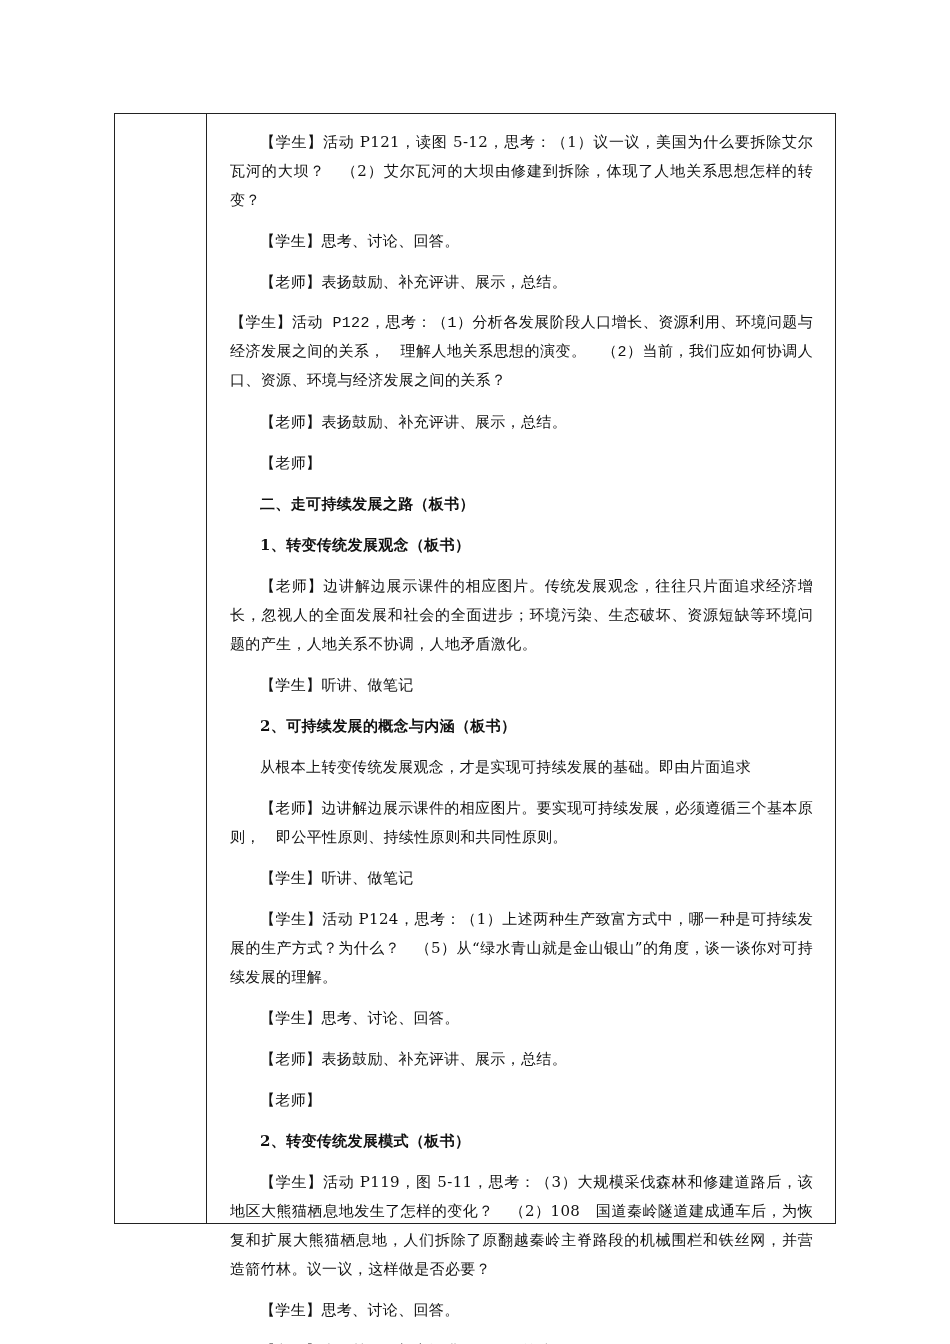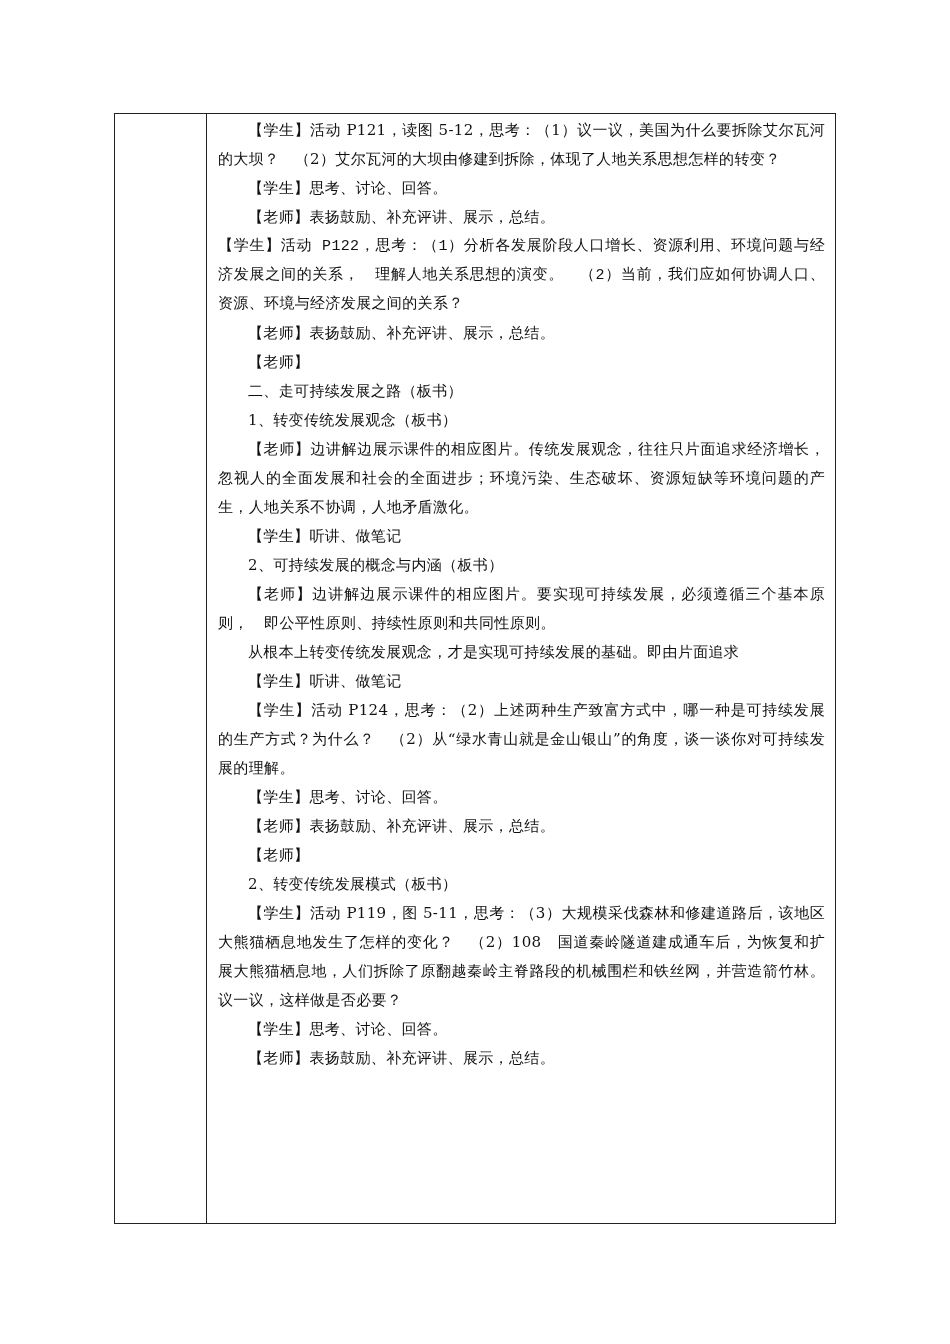--- a/index.html
+++ b/index.html
@@ -1,45 +1,45 @@
 <!DOCTYPE html>
 <html><head>
 <meta charset="utf-8">
 <style>
   html, body { margin:0; padding:0; background:#ffffff; }
   body { width:950px; height:1344px; position:relative; font-family:"DejaVu Serif","Liberation Serif",serif; color:#111; }
   .tbl { position:absolute; left:114px; top:113px; width:722px; height:1111px; border:1.5px solid #222; box-sizing:border-box; }
   .col-left { position:absolute; left:0; top:0; width:92px; height:100%; border-right:1.2px solid #222; box-sizing:border-box; }
   .col-right { position:absolute; left:93px; top:0; right:0; height:100%; padding:2px 10px 0 10px; box-sizing:border-box; }
-  .p { font-size:15px; line-height:29px; margin:0; text-align:justify; letter-spacing:0.35px; }
+  .p { font-size:15px; line-height:29px; margin:12px; text-align:justify; letter-spacing:0.35px; }
   .ind { text-indent:30px; }
-  .bold { font-weight:normal; }
+  .bold { font-weight:bold; }
   .flush { text-indent:0;font-family:Liberation Mono, monospace; }
 </style>
 </head>
 <body>
 
 <div class="tbl">
   <div class="col-left"></div>
   <div class="col-right">
     <p class="p ind">【学生】活动 P121，读图 5-12，思考：（1）议一议，美国为什么要拆除艾尔瓦河的大坝？　（2）艾尔瓦河的大坝由修建到拆除，体现了人地关系思想怎样的转变？</p>
     <p class="p ind">【学生】思考、讨论、回答。</p>
     <p class="p ind">【老师】表扬鼓励、补充评讲、展示，总结。</p>
     <p class="p flush">【学生】活动 P122，思考：（1）分析各发展阶段人口增长、资源利用、环境问题与经济发展之间的关系，　理解人地关系思想的演变。　（2）当前，我们应如何协调人口、资源、环境与经济发展之间的关系？</p>
     <p class="p ind">【老师】表扬鼓励、补充评讲、展示，总结。</p>
     <p class="p ind">【老师】</p>
     <p class="p ind bold">二、走可持续发展之路（板书）</p>
     <p class="p ind bold">1、转变传统发展观念（板书）</p>
     <p class="p ind">【老师】边讲解边展示课件的相应图片。传统发展观念，往往只片面追求经济增长，忽视人的全面发展和社会的全面进步；环境污染、生态破坏、资源短缺等环境问题的产生，人地关系不协调，人地矛盾激化。</p>
     <p class="p ind">【学生】听讲、做笔记</p>
     <p class="p ind bold">2、可持续发展的概念与内涵（板书）</p>
+    <p class="p ind">从根本上转变传统发展观念，才是实现可持续发展的基础。即由片面追求</p>
     <p class="p ind">【老师】边讲解边展示课件的相应图片。要实现可持续发展，必须遵循三个基本原则，　即公平性原则、持续性原则和共同性原则。</p>
-    <p class="p ind">从根本上转变传统发展观念，才是实现可持续发展的基础。即由片面追求</p>
     <p class="p ind">【学生】听讲、做笔记</p>
-    <p class="p ind">【学生】活动 P124，思考：（2）上述两种生产致富方式中，哪一种是可持续发展的生产方式？为什么？　（2）从“绿水青山就是金山银山”的角度，谈一谈你对可持续发展的理解。</p>
+    <p class="p ind">【学生】活动 P124，思考：（1）上述两种生产致富方式中，哪一种是可持续发展的生产方式？为什么？　（5）从“绿水青山就是金山银山”的角度，谈一谈你对可持续发展的理解。</p>
     <p class="p ind">【学生】思考、讨论、回答。</p>
     <p class="p ind">【老师】表扬鼓励、补充评讲、展示，总结。</p>
     <p class="p ind">【老师】</p>
     <p class="p ind bold">2、转变传统发展模式（板书）</p>
     <p class="p ind">【学生】活动 P119，图 5-11，思考：（3）大规模采伐森林和修建道路后，该地区大熊猫栖息地发生了怎样的变化？　（2）108　国道秦岭隧道建成通车后，为恢复和扩展大熊猫栖息地，人们拆除了原翻越秦岭主脊路段的机械围栏和铁丝网，并营造箭竹林。议一议，这样做是否必要？</p>
     <p class="p ind">【学生】思考、讨论、回答。</p>
     <p class="p ind">【老师】表扬鼓励、补充评讲、展示，总结。</p>
   </div>
 </div>
 

